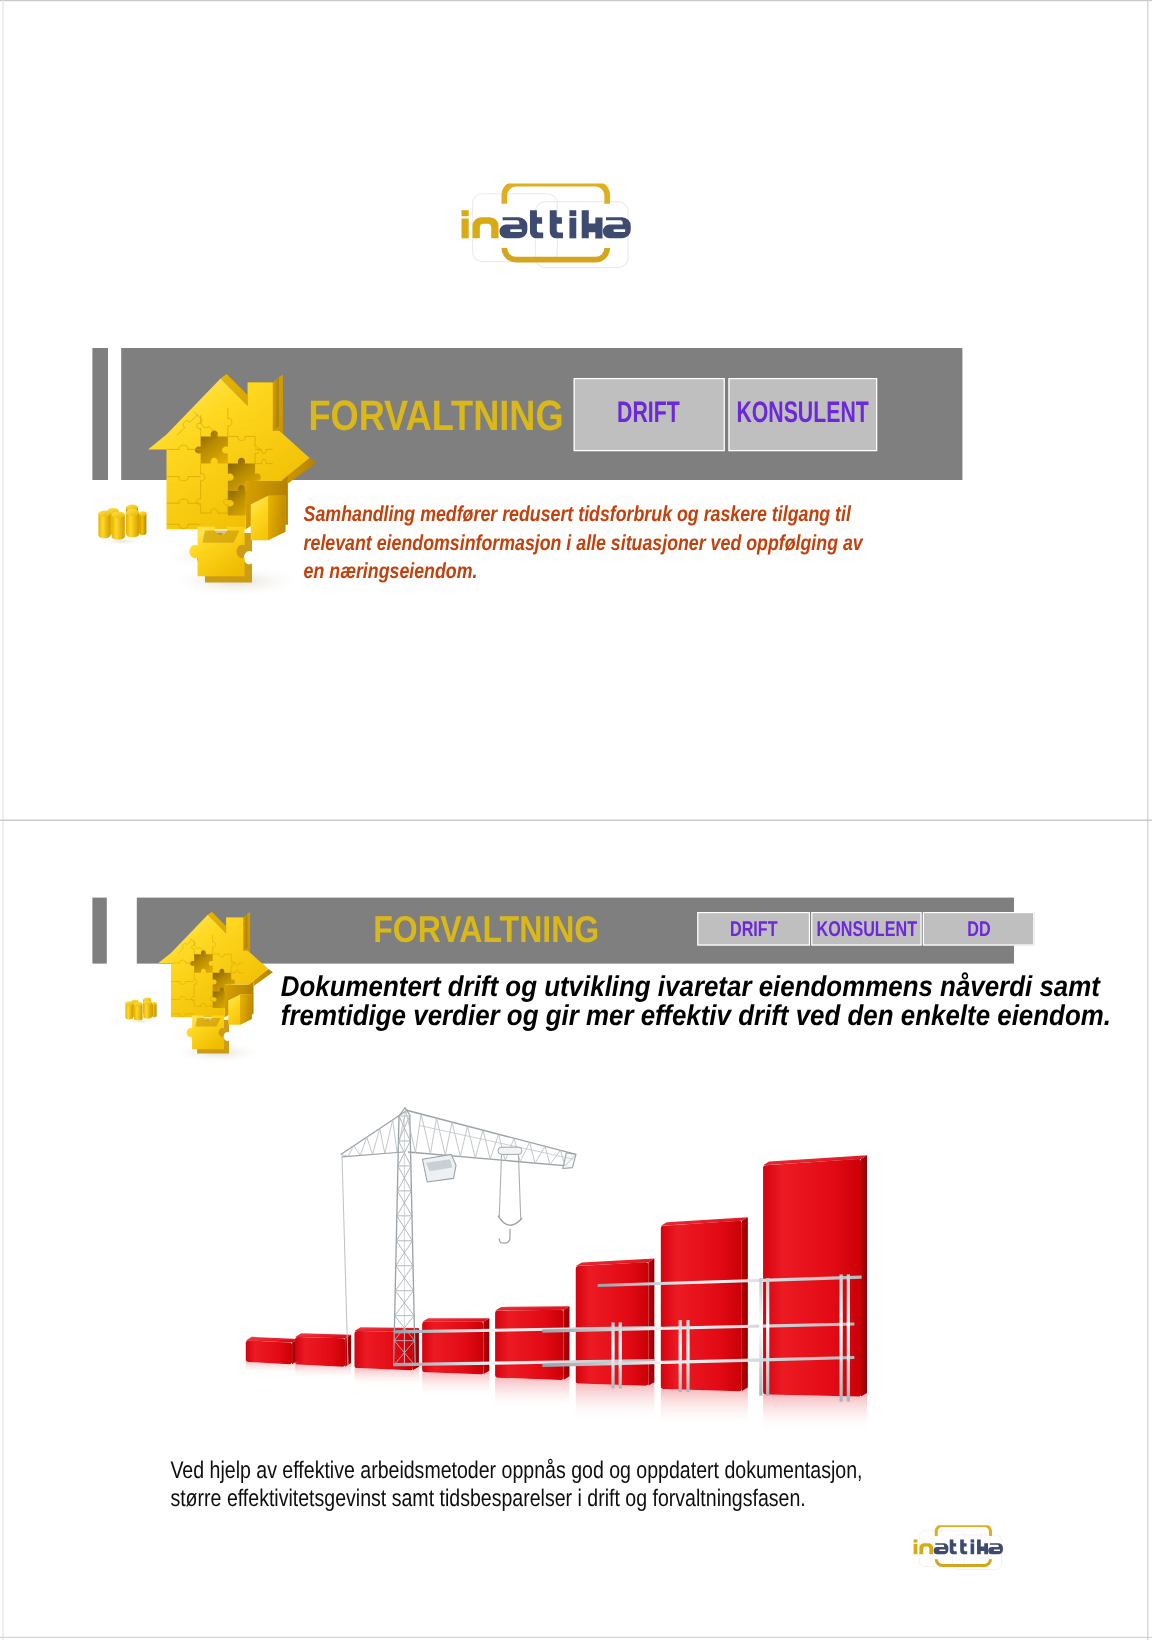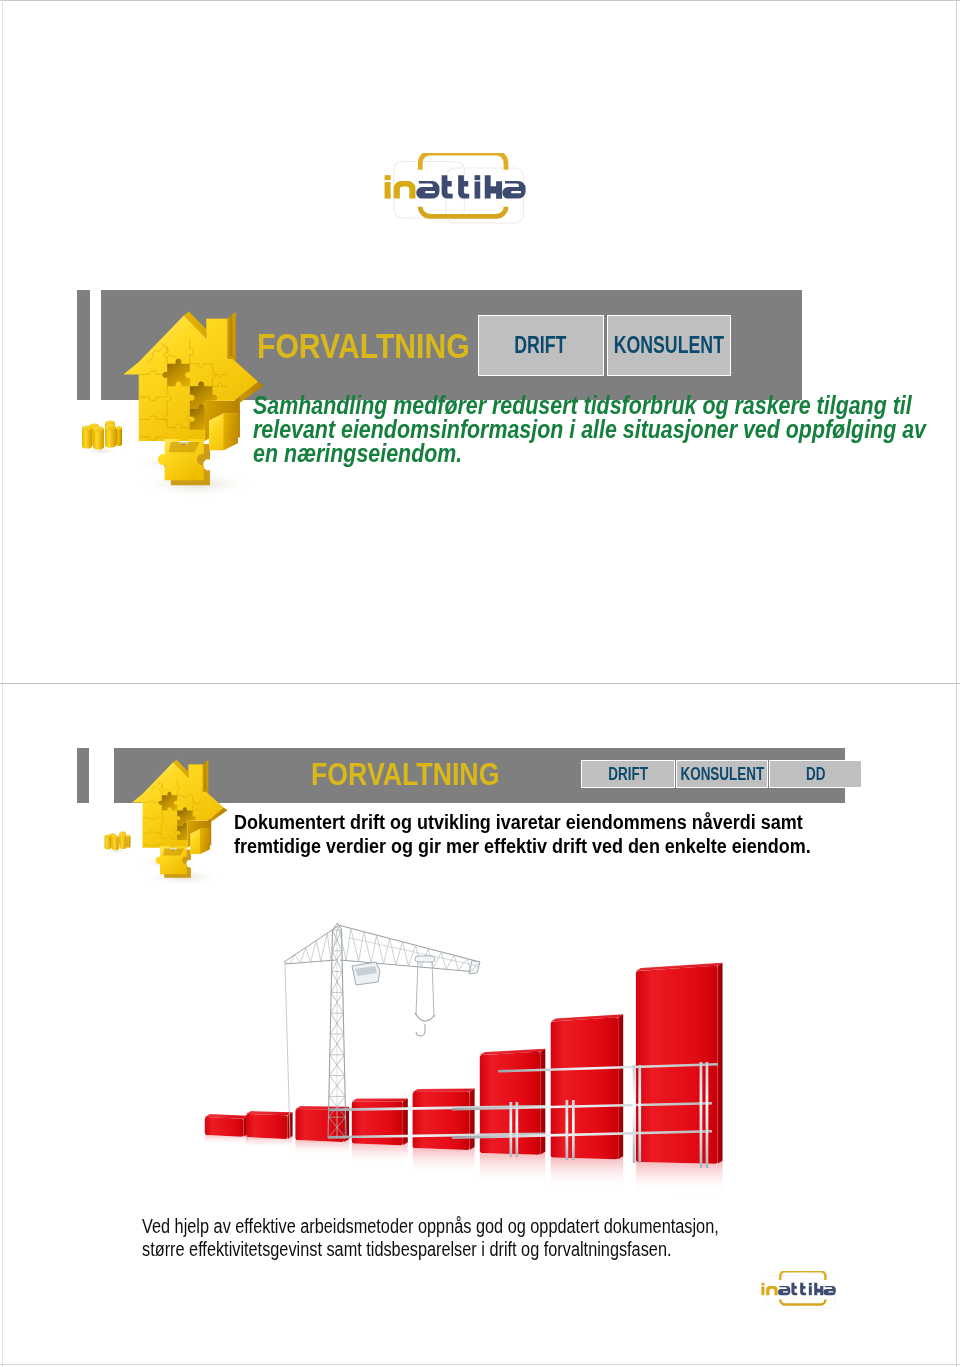--- a/index.html
+++ b/index.html
@@ -18,43 +18,43 @@
   .s1-cyl{position:absolute;left:80px;top:417px;width:44px;height:37px;}
   .s1-cyl svg{display:block;}
   .s1-house{position:absolute;left:116px;top:309px;width:155px;height:198px;}
   .s1-house svg{width:155px;height:198px;display:block;}
   .s1-title{position:absolute;left:257.2px;top:328.5px;font-size:35.4px;font-weight:bold;
             color:#dab81a;line-height:1;transform:scaleX(0.8518);transform-origin:0 0;
             white-space:nowrap;}
   .s1-tabs{position:absolute;left:477.5px;top:314.5px;height:60.5px;display:flex;gap:3px;}
   .tab{background:#bfbfbf;border:1.8px solid #ffffff;box-sizing:border-box;
        display:flex;align-items:center;justify-content:center;text-align:center;
-       color:#0c4a6e;font-weight:bold;line-height:26px;}
+       color:#6d28d9;font-weight:bold;line-height:26px;}
   .s1-tabs .tab{font-size:24.7px;height:61px;}
   .s1-tabs .tab span{display:inline-block;transform:scaleX(0.718);}
-  .s1-body{position:absolute;left:253px;top:394px;width:640px;font-size:26px;
-           font-weight:bold;font-style:italic;color:#15803d;line-height:23.8px;
+  .s1-body{position:absolute;left:253px;top:417px;width:640px;font-size:18px;
+           font-weight:bold;font-style:italic;color:#c2410c;line-height:23.8px;
            white-space:nowrap;}
   .s1-body>div{display:block;transform:scaleX(0.823);transform-origin:0 0;}
 
   
   .s2-gbar{position:absolute;left:77.2px;top:747.8px;width:11.5px;height:55px;background:#7f7f7f;}
   .s2-banner{position:absolute;left:114.4px;top:747.8px;width:730.3px;height:55px;background:#7f7f7f;}
   .s2-cyl{position:absolute;left:103px;top:829px;width:29px;height:24px;}
   .s2-cyl svg{display:block;}
   .s2-house{position:absolute;left:126.9px;top:758.2px;width:105.4px;height:134.6px;}
   .s2-house svg{width:105.4px;height:134.6px;display:block;}
   .s2-title{position:absolute;left:311.4px;top:758.5px;font-size:31.1px;font-weight:bold;
             color:#dab81a;line-height:1;transform:scaleX(0.8589);transform-origin:0 0;
             white-space:nowrap;}
   .s2-tabs{position:absolute;left:580.5px;top:759.5px;height:28.7px;display:flex;gap:1.5px;}
   .s2-tabs .tab{font-size:17.8px;height:28.7px;border-width:1.5px;}
   .s2-tabs .tab span{display:inline-block;transform:scaleX(0.757);}
-  .s2-body{position:absolute;left:234px;top:811px;width:660px;font-size:20px;
-           font-weight:bold;color:#000;line-height:23.8px;
+  .s2-body{position:absolute;left:234px;top:811px;width:660px;font-size:24px;
+           font-weight:bold;font-style:italic;color:#000;line-height:23.8px;
            white-space:nowrap;}
   .s2-body>div{transform:scaleX(0.8995);transform-origin:0 0;}
   .s2-chart{position:absolute;left:180px;top:910px;width:580px;height:300px;}
   .s2-chart svg{display:block;}
   .s2-caption{position:absolute;left:142px;top:1214.8px;width:760px;font-size:20px;
               color:#0d0d0d;line-height:23.5px;white-space:nowrap;}
   .s2-caption>div{transform:scaleX(0.8147);transform-origin:0 0;}
   .s2-logo{position:absolute;left:759px;top:1271px;width:98px;height:52px;}
   .s2-logo svg{display:block;}
 

